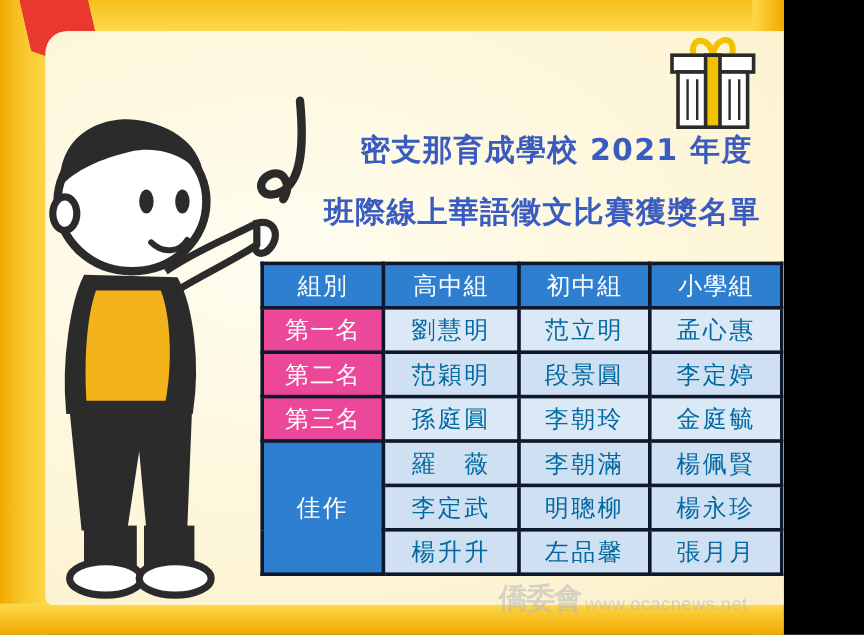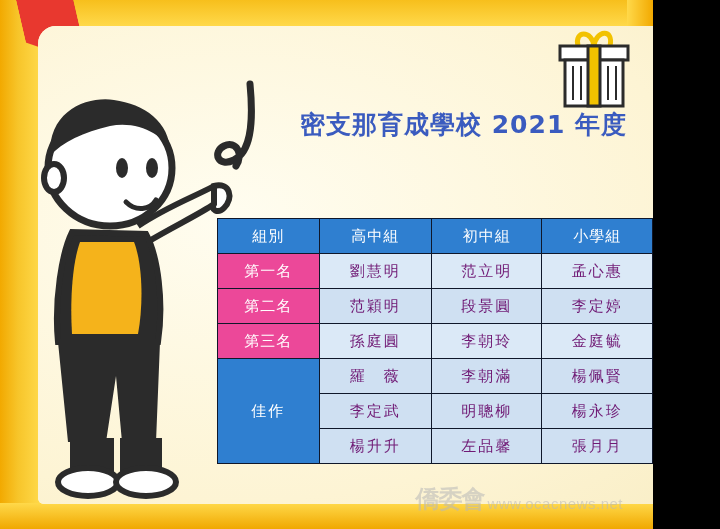--- a/index.html
+++ b/index.html
@@ -99,24 +99,24 @@
     font-size: 25px;
   }
   
   .tbl {
     position: absolute;
     left: 217px; top: 218px;
     border-collapse: collapse;
     font-family: "DejaVu Sans", sans-serif;
   }
   .tbl td, .tbl th {
-    border: 1px solid #0f172a;
+    border: 3px solid #0f172a;
     text-align: center;
     vertical-align: middle;
-    font-size: 15px;
+    font-size: 20px;
     line-height: 1;
     padding: 0;
     height: 34px;
     font-weight: normal;
   }
   .tbl .col-rank { width: 110px; }
   .tbl .col-grp  { width: 120px; }
   .hdr-cell {
     background: #2f7fd0;
     color: #ffffff;
@@ -124,21 +124,21 @@
     letter-spacing: 1px;
   }
   .rank-cell {
     background: #ec4899;
     color: #ffffff;
     font-weight: bold;
     letter-spacing: 1px;
   }
   .name-cell {
     background: #dbe9f7;
-    color: #701a75;
+    color: #0369a1;
     letter-spacing: 2px;
   }
   .name-cell.alt {
     background: #cfe0f2;
   }
   .merit-cell {
     background: #2f7fd0;
     color: #ffffff;
     font-weight: bold;
     font-size: 22px;
@@ -222,20 +222,21 @@
     <path d="M40 286 L142 286 L138 386 L104 386 L98 320 L88 386 L50 386 Z" fill="#2b2b2b"></path>
 
     <rect x="52" y="382" width="44" height="40" fill="#2b2b2b"></rect>
     <rect x="102" y="382" width="42" height="40" fill="#2b2b2b"></rect>
 
     <ellipse cx="70" cy="426" rx="30" ry="14" fill="#ffffff" stroke="#2b2b2b" stroke-width="6"></ellipse>
     <ellipse cx="128" cy="426" rx="30" ry="14" fill="#ffffff" stroke="#2b2b2b" stroke-width="6"></ellipse>
   </svg>
 
   <div class="heading heading-1">密支那育成學校 2021 年度</div>
+  <div class="heading heading-2">班際線上華語徵文比賽獲獎名單</div>
 
   <table class="tbl">
     <tbody>
         <tr>
       <th class="hdr-cell col-rank">組別</th>
       <th class="hdr-cell col-grp">高中組</th>
       <th class="hdr-cell col-grp">初中組</th>
       <th class="hdr-cell col-grp">小學組</th>
     </tr>
     <tr>

